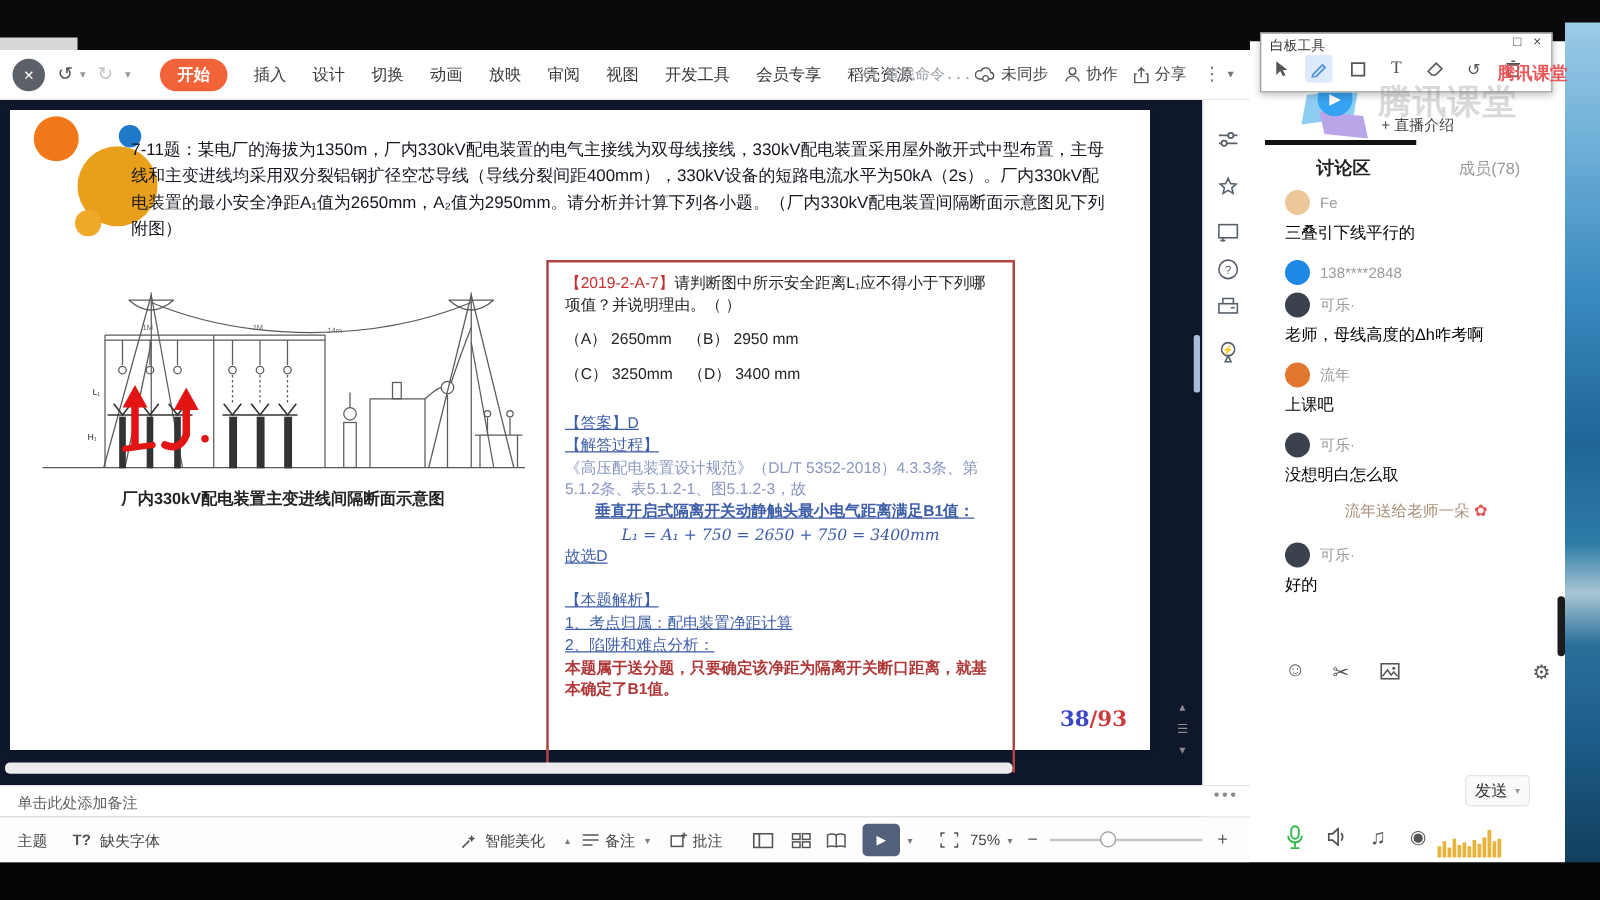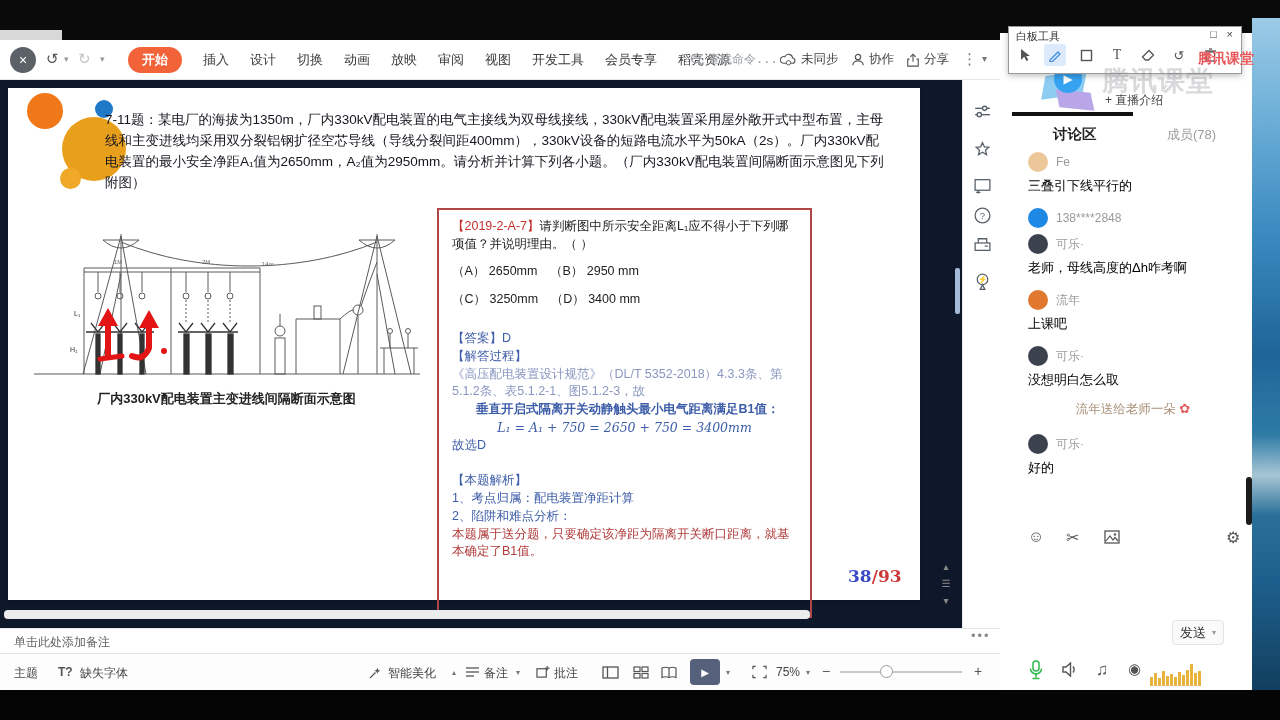--- a/index.html
+++ b/index.html
@@ -24,23 +24,23 @@
   .rsearch { position:absolute; left:690px; top:11px; display:flex; align-items:center; gap:5px; color:#9aa0a6; font-size:12px;font-family:Liberation Mono, monospace; }
   .rright { position:absolute; top:11px; display:flex; align-items:center; gap:4px; font-size:12.5px; color:#444; }
 
   
   .workspace { position:absolute; left:0; top:40px; width:962px; height:588px; background:#0f172a; overflow:hidden; }
   .slide { position:absolute; left:8px; top:8px; width:912px; height:512px; background:#fff; box-shadow:0 1px 4px rgba(0,0,0,.18); }
   .dot { position:absolute; border-radius:50%; }
   .problem { position:absolute; left:97px; top:22px; width:782px; font-size:13.5px; line-height:1.55; color:#15151f; }
   .caption { position:absolute; left:20px; top:302px; width:397px; text-align:center; font-size:13px; font-weight:bold; color:#222; }
   .qbox { position:absolute; left:429px; top:120px; width:375px; height:410px; border:2px solid #b04545; padding:8px 13px 2px 13px; font-size:12.5px; line-height:1.42; color:#222; }
-  .blue { color:#3d5da8; }
+  .blue { color:#3d5da8;text-decoration:underline; }
   .refblue { color:#8a97c0; }
-  .maroon { color:#b03a3a; }
+  .maroon { color:#b03a3a;font-weight:bold; }
   .qtag { color:#c43030; }
   .opt { margin-top:9px; }
   .formula { text-align:center; font-family:"DejaVu Serif", serif; font-style:italic; color:#3d5da8; }
   .pagenum { position:absolute; left:840px; top:478px; font-family:"DejaVu Serif", serif; font-size:17px; font-weight:bold; }
   .hscroll { position:absolute; left:4px; top:530px; width:806px; height:9px; background:#ececee; border-radius:4px; }
   .vthumb { position:absolute; left:955px; top:188px; width:5px; height:46px; background:#a6bcd8; border-radius:2px; }
   .navstack { position:absolute; left:938px; top:478px; width:16px; text-align:center; color:#8a8a8a; font-size:10px; line-height:17px; }
 
   
   .notesbar { position:absolute; left:0; top:588px; width:1000px; height:25px; background:#fff; border-top:1px solid #e5e5e5; }

